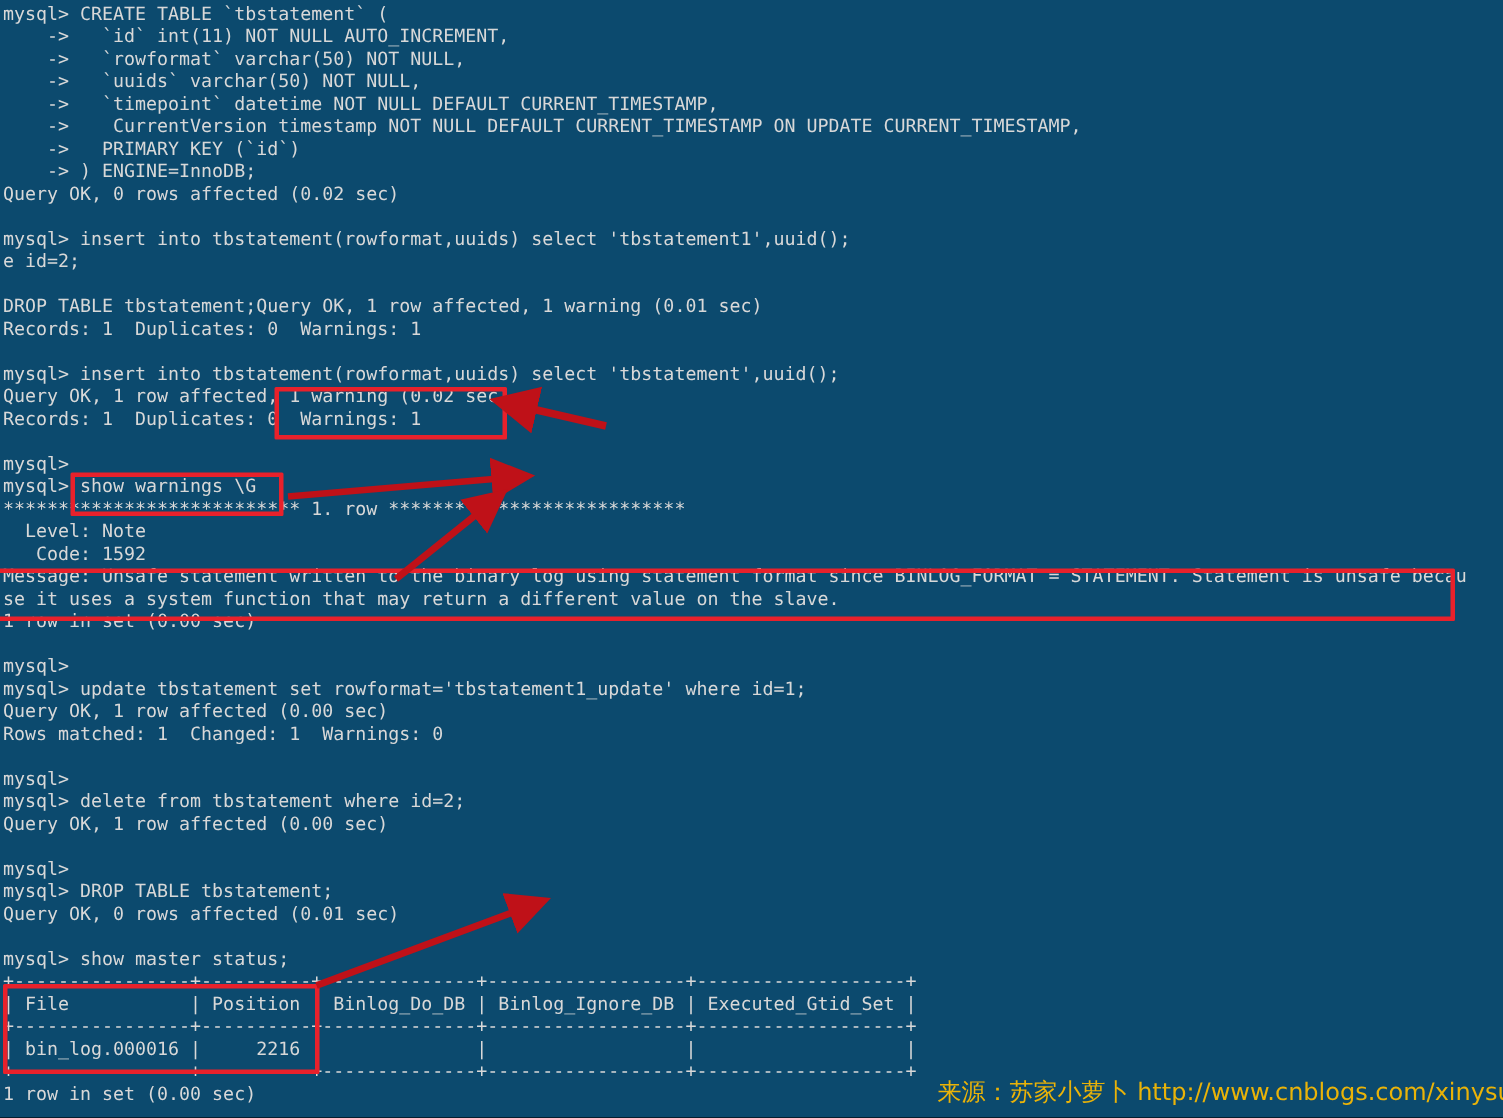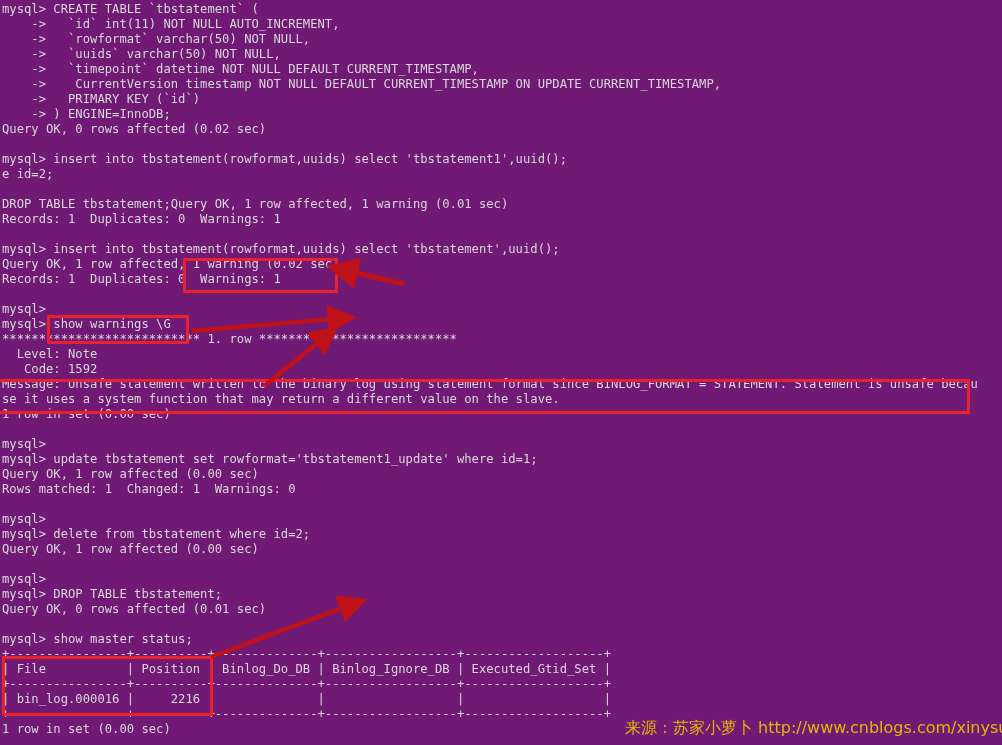--- a/index.html
+++ b/index.html
@@ -13,21 +13,21 @@
     position: relative;
     overflow: hidden;
     font-family: "DejaVu Sans Mono", "Liberation Mono", monospace;
   }
   #terminal {
     position: absolute;
     left: 0;
     top: 0;
     width: 1002px;
     height: 745px;
-    background: #701a75;
+    background: #0c4a6e;
     color: #d8d8d8;
     font-family: "DejaVu Sans Mono", "Liberation Mono", monospace;
     font-size: 12.2px;
     line-height: 15px;
     white-space: pre;
     padding: 2px 0 0 2px;
     box-sizing: border-box;
     letter-spacing: 0px;
   }
   .tline {

